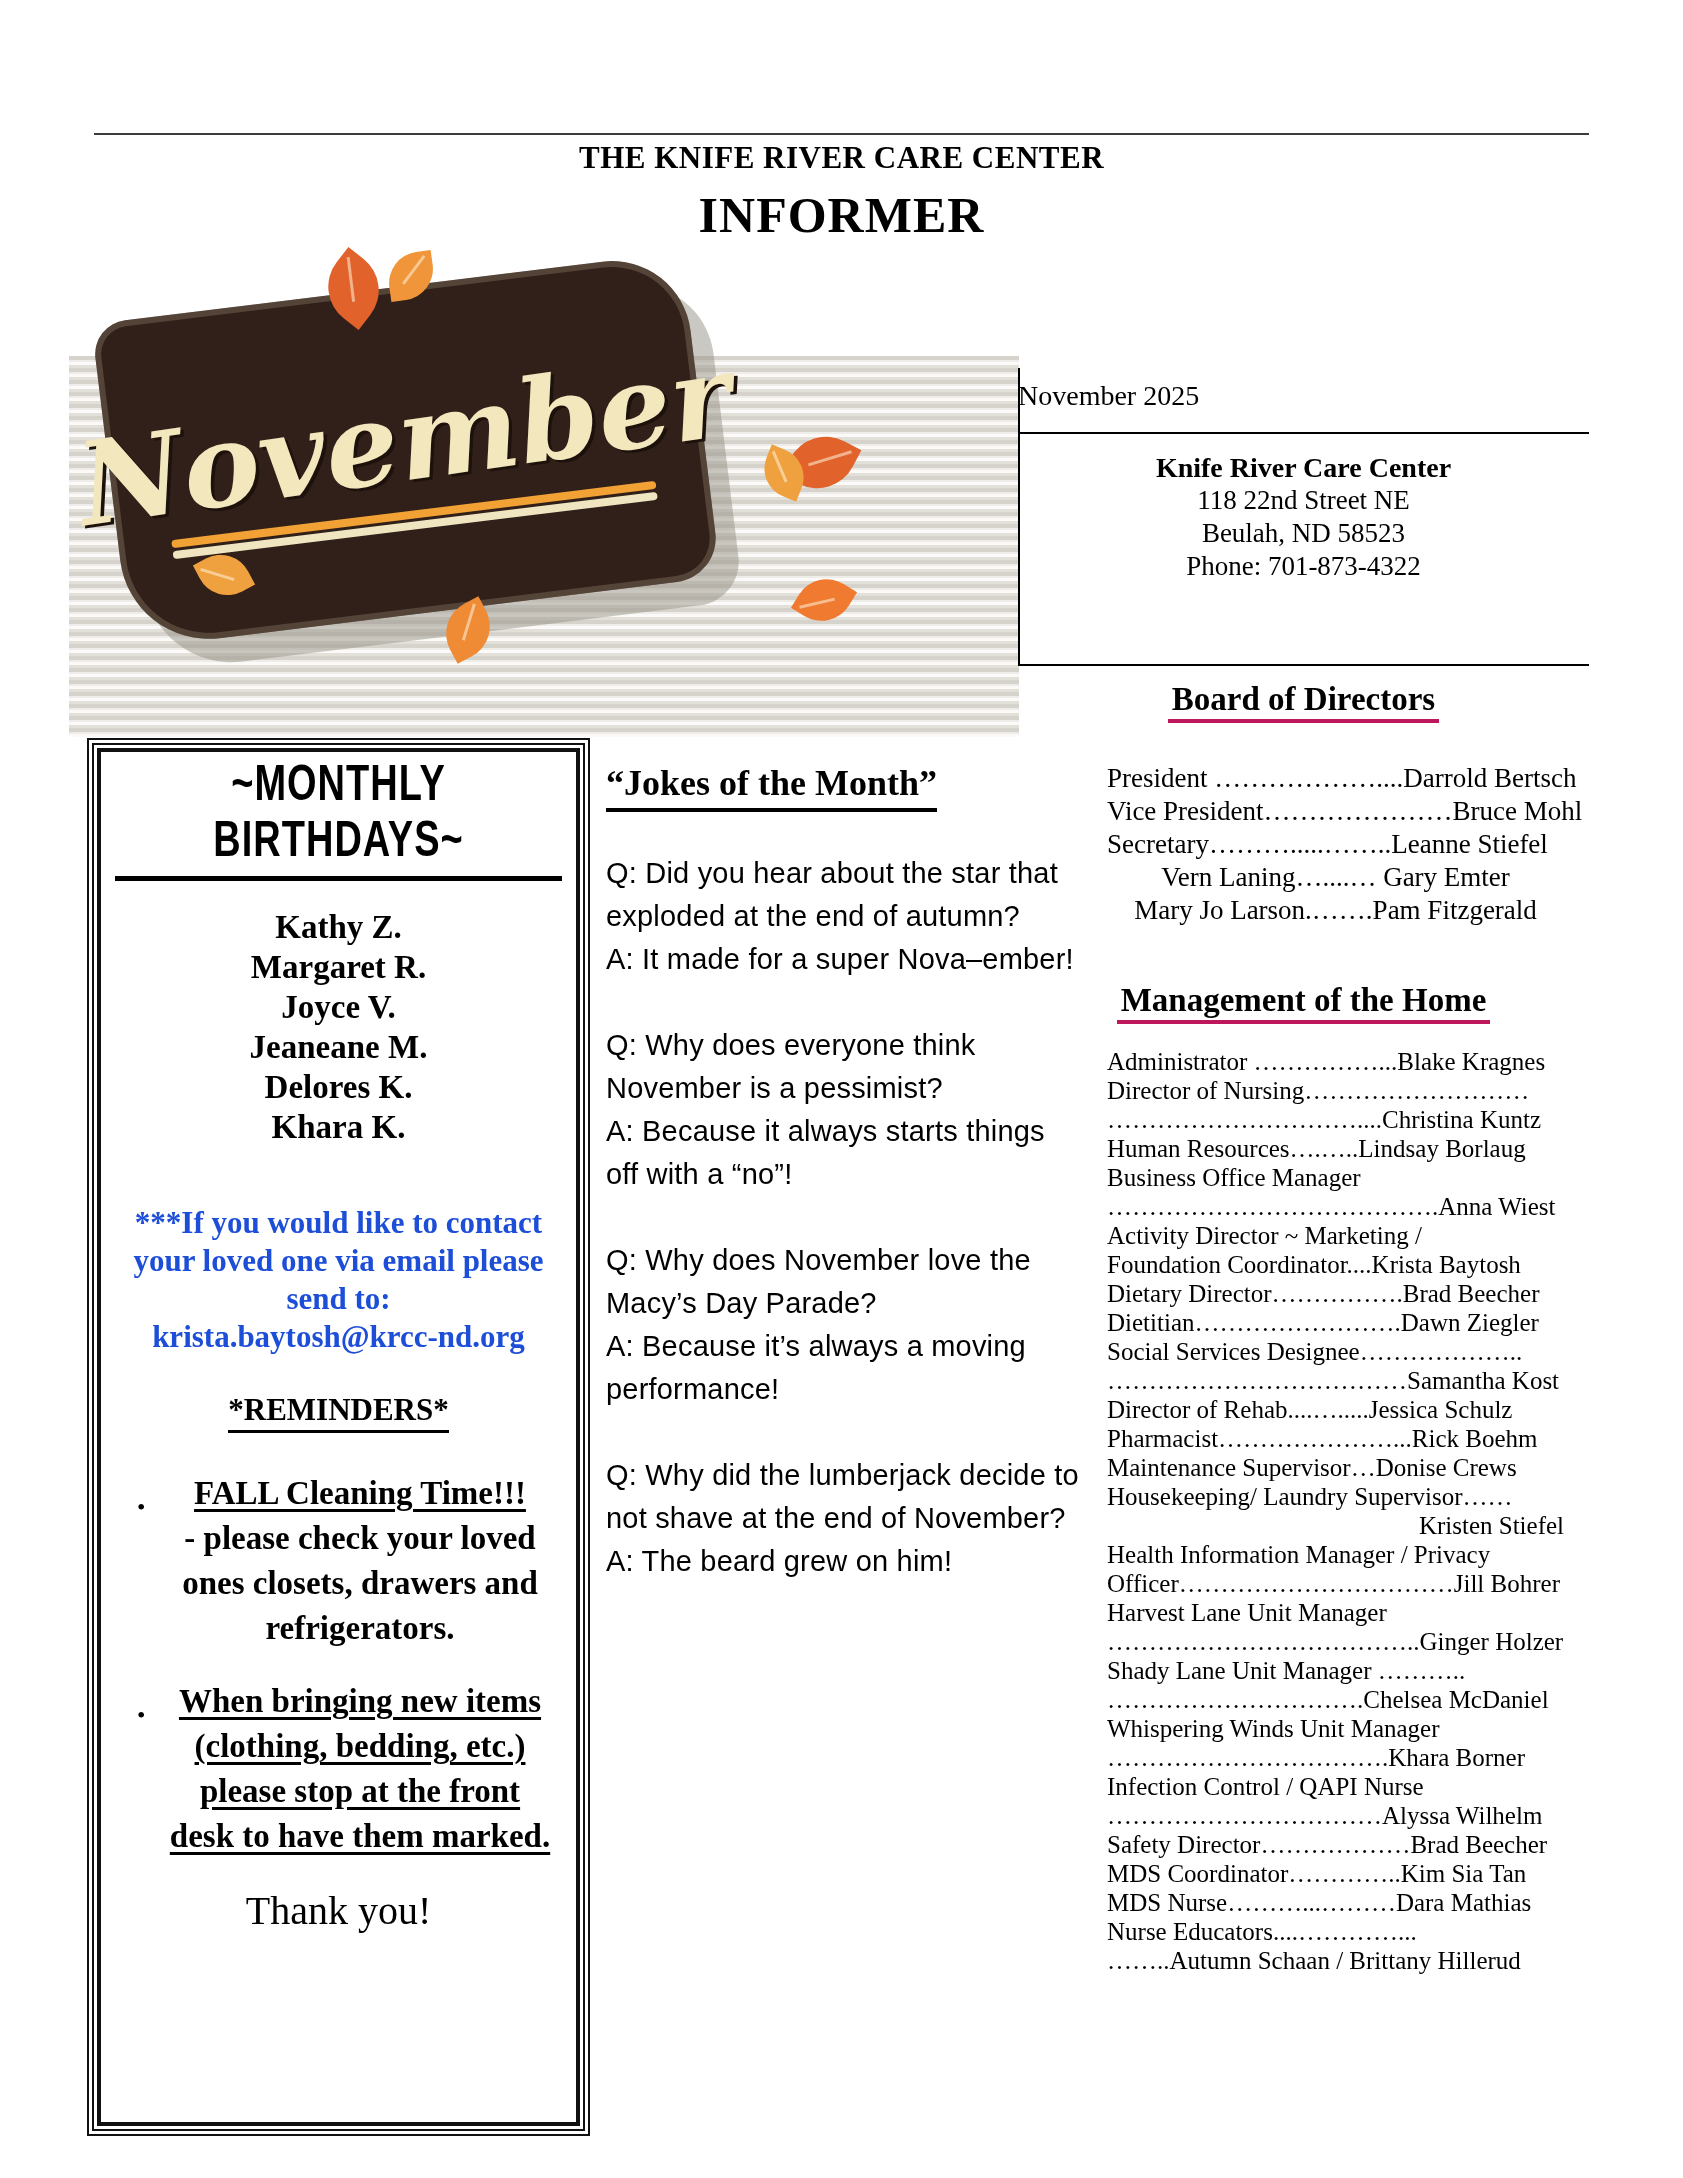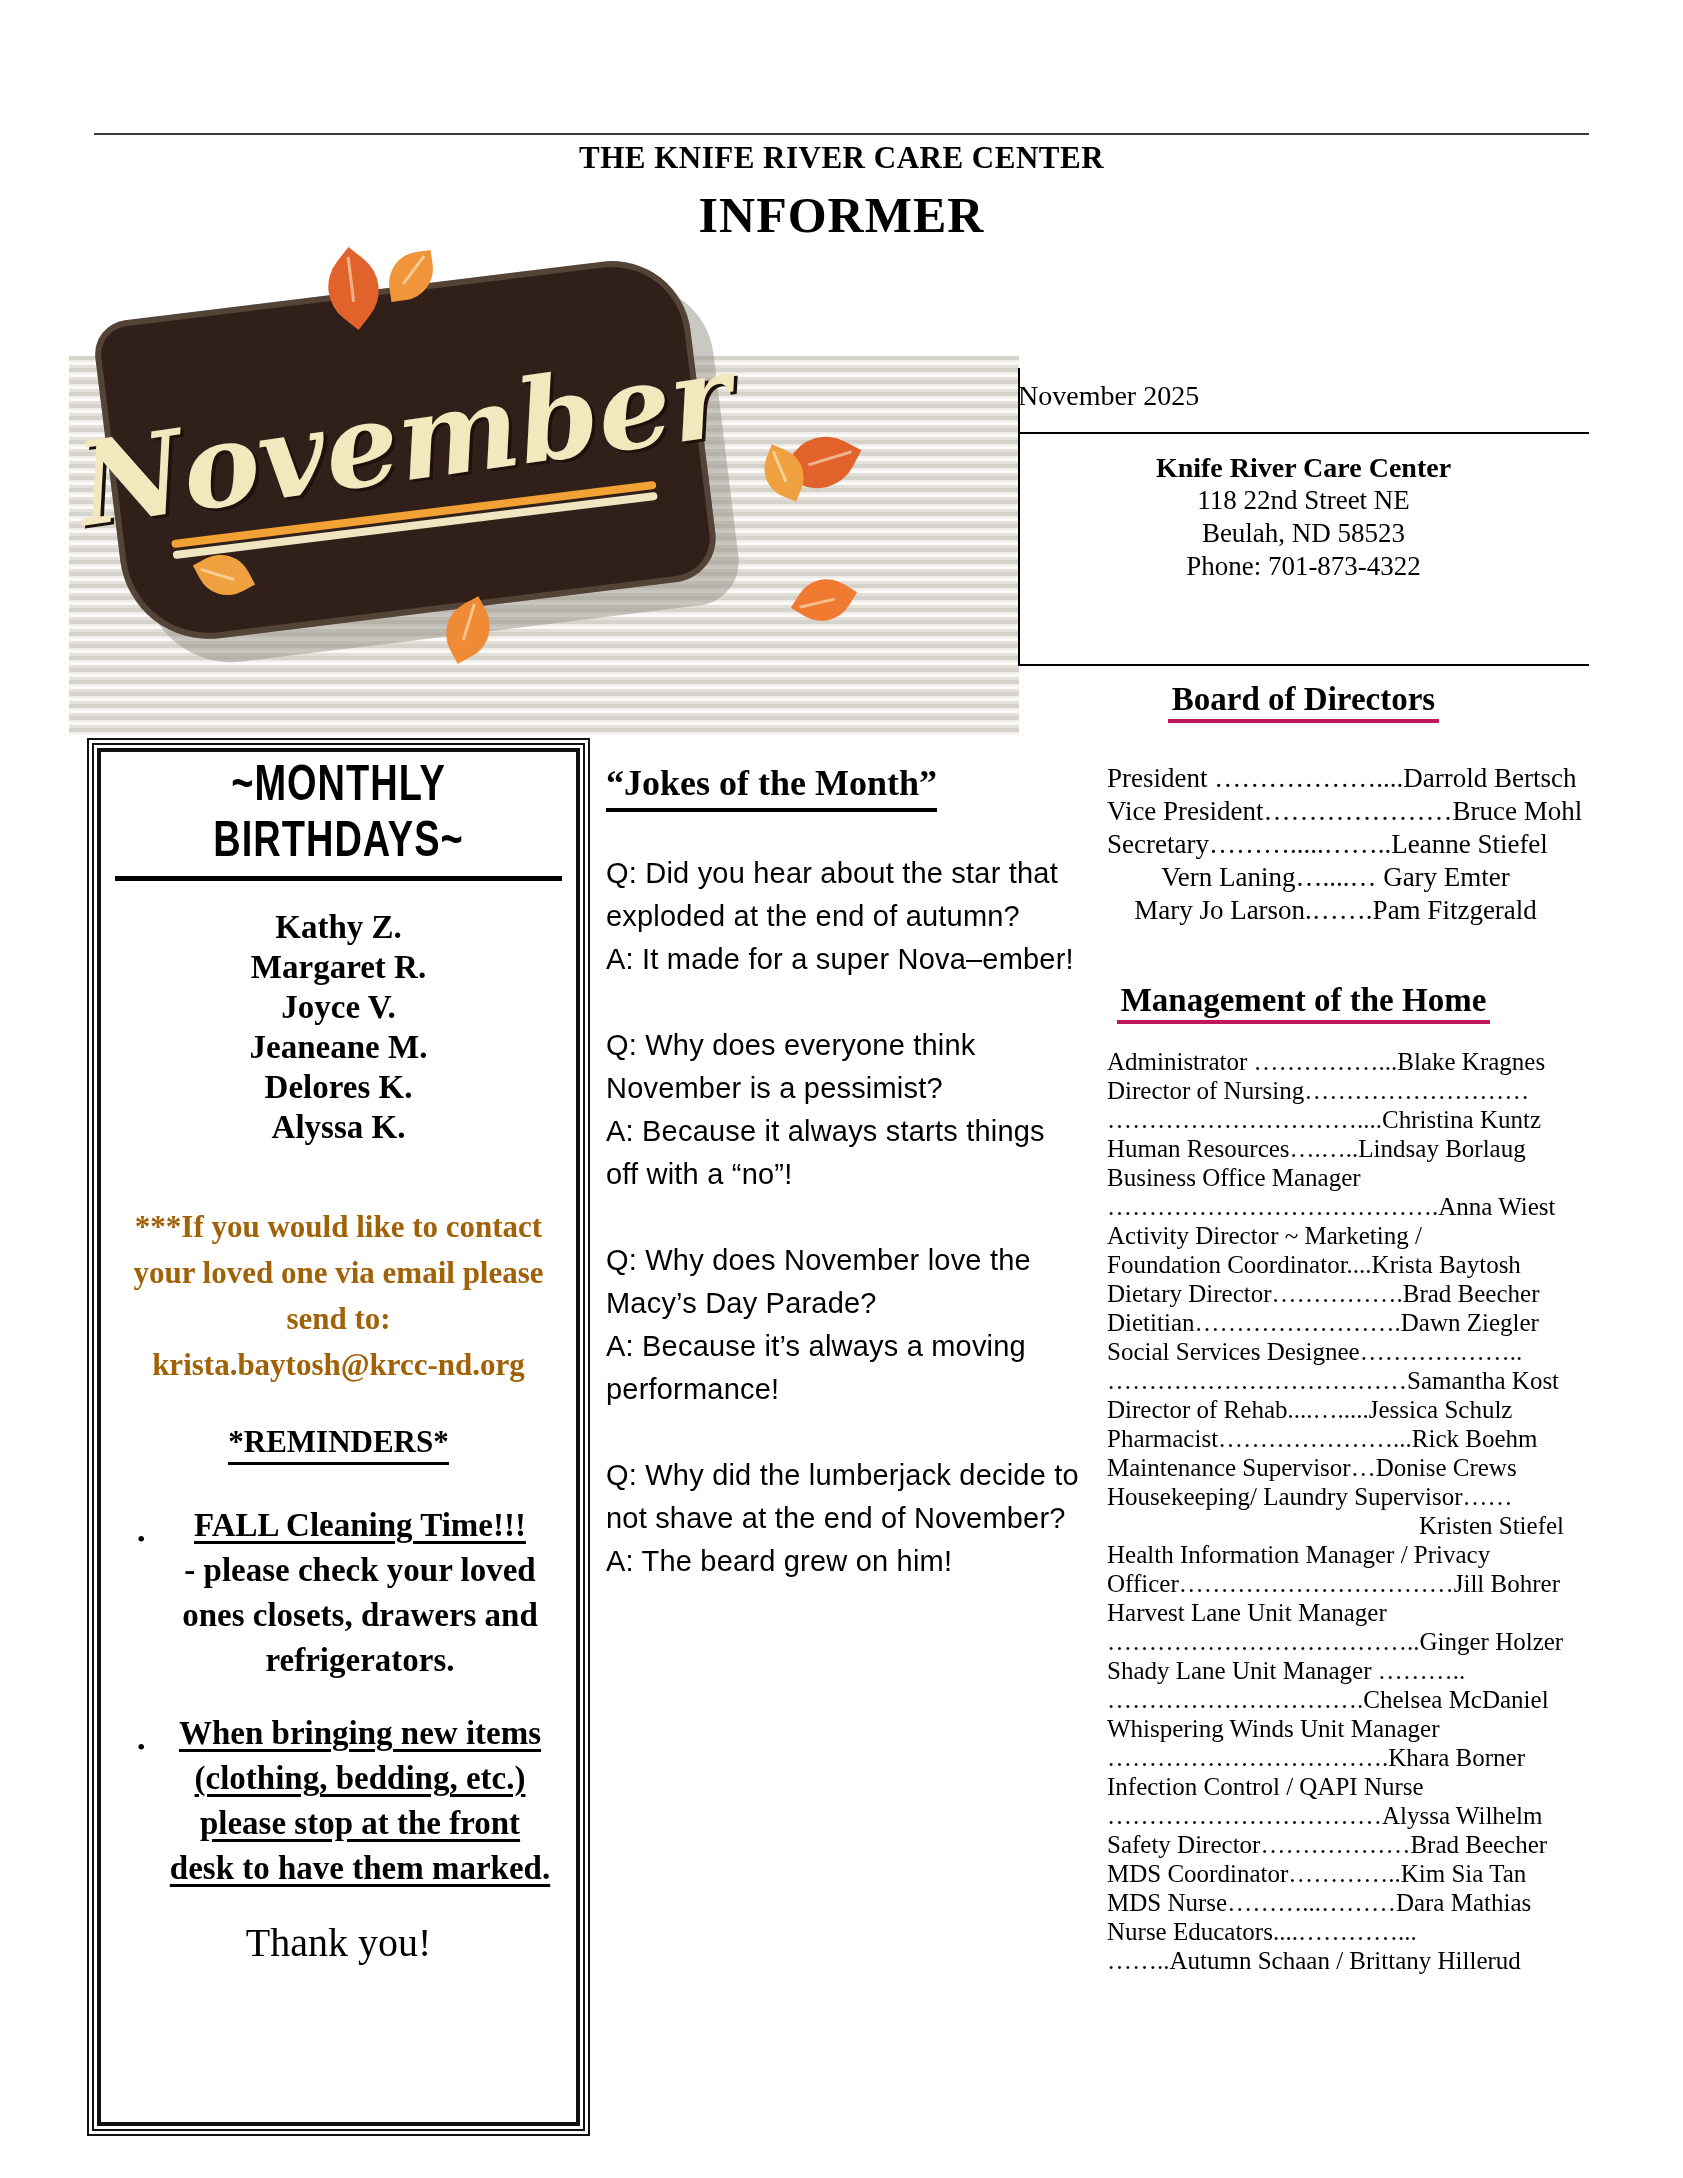--- a/index.html
+++ b/index.html
@@ -63,21 +63,21 @@
   .bday-box{position:absolute;left:87px;top:738px;width:503px;height:1398px;
             border:2px solid #111;box-sizing:border-box;}
   .bday-mid{position:absolute;left:3px;top:3px;right:3px;bottom:3px;border:2px solid #111;}
   .bday-inner{position:absolute;left:3px;top:3px;right:3px;bottom:3px;border:4px solid #111;
               text-align:center;padding:0 14px;box-sizing:border-box;}
   .bday-title{margin-top:30px;}
   .bday-title-wrap{display:inline-block;border-bottom:5px solid #000;padding:0 2px 8px;}
   .bday-title-text{display:inline-block;font-family:"Liberation Sans",sans-serif;font-weight:800;
                    font-size:38px;letter-spacing:1px;transform:scaleY(1.3);transform-origin:center bottom;}
   .bday-names{margin-top:26px;font-size:33px;font-weight:bold;line-height:40px;}
-  .contact-note{margin-top:57px;font-size:31px;font-weight:bold;line-height:46px;color:#a16207;}
+  .contact-note{margin-top:57px;font-size:31px;font-weight:bold;line-height:38px;color:#1d4ed8;}
   .reminders-heading{margin-top:36px;}
   .reminders-heading span{display:inline-block;font-size:31px;font-weight:bold;
                           border-bottom:3px solid #000;padding-bottom:2px;}
   .bullets{margin-top:38px;}
   .bullet-item{position:relative;padding-left:51px;padding-right:8px;text-align:center;
                font-size:33px;font-weight:bold;line-height:45px;margin-bottom:28px;}
   .bullet-dot{position:absolute;left:22px;top:14px;font-size:24px;font-weight:normal;}
   .u{text-decoration:underline;text-decoration-thickness:3px;text-underline-offset:5px;}
   .thanks{margin-top:4px;font-size:40px;font-weight:normal;}
 
@@ -185,21 +185,21 @@
           <span class="bday-title-wrap"><span class="bday-title-text">~MONTHLY BIRTHDAYS~</span></span>
         </div>
 
         <div class="bday-names">
 
         <div>Kathy Z.</div>
             <div>Margaret R.</div>
             <div>Joyce V.</div>
             <div>Jeaneane M.</div>
             <div>Delores K.</div>
-            <div>Alyssa K.</div>
+            <div>Khara K.</div>
           </div>
 
         <div class="contact-note">
           <span>***If you would like to contact your loved one via email please send to:</span><br>
           <span>krista.baytosh@krcc-nd.org</span>
         </div>
 
         <div class="reminders-heading">
           <span>*REMINDERS*</span>
         </div>

